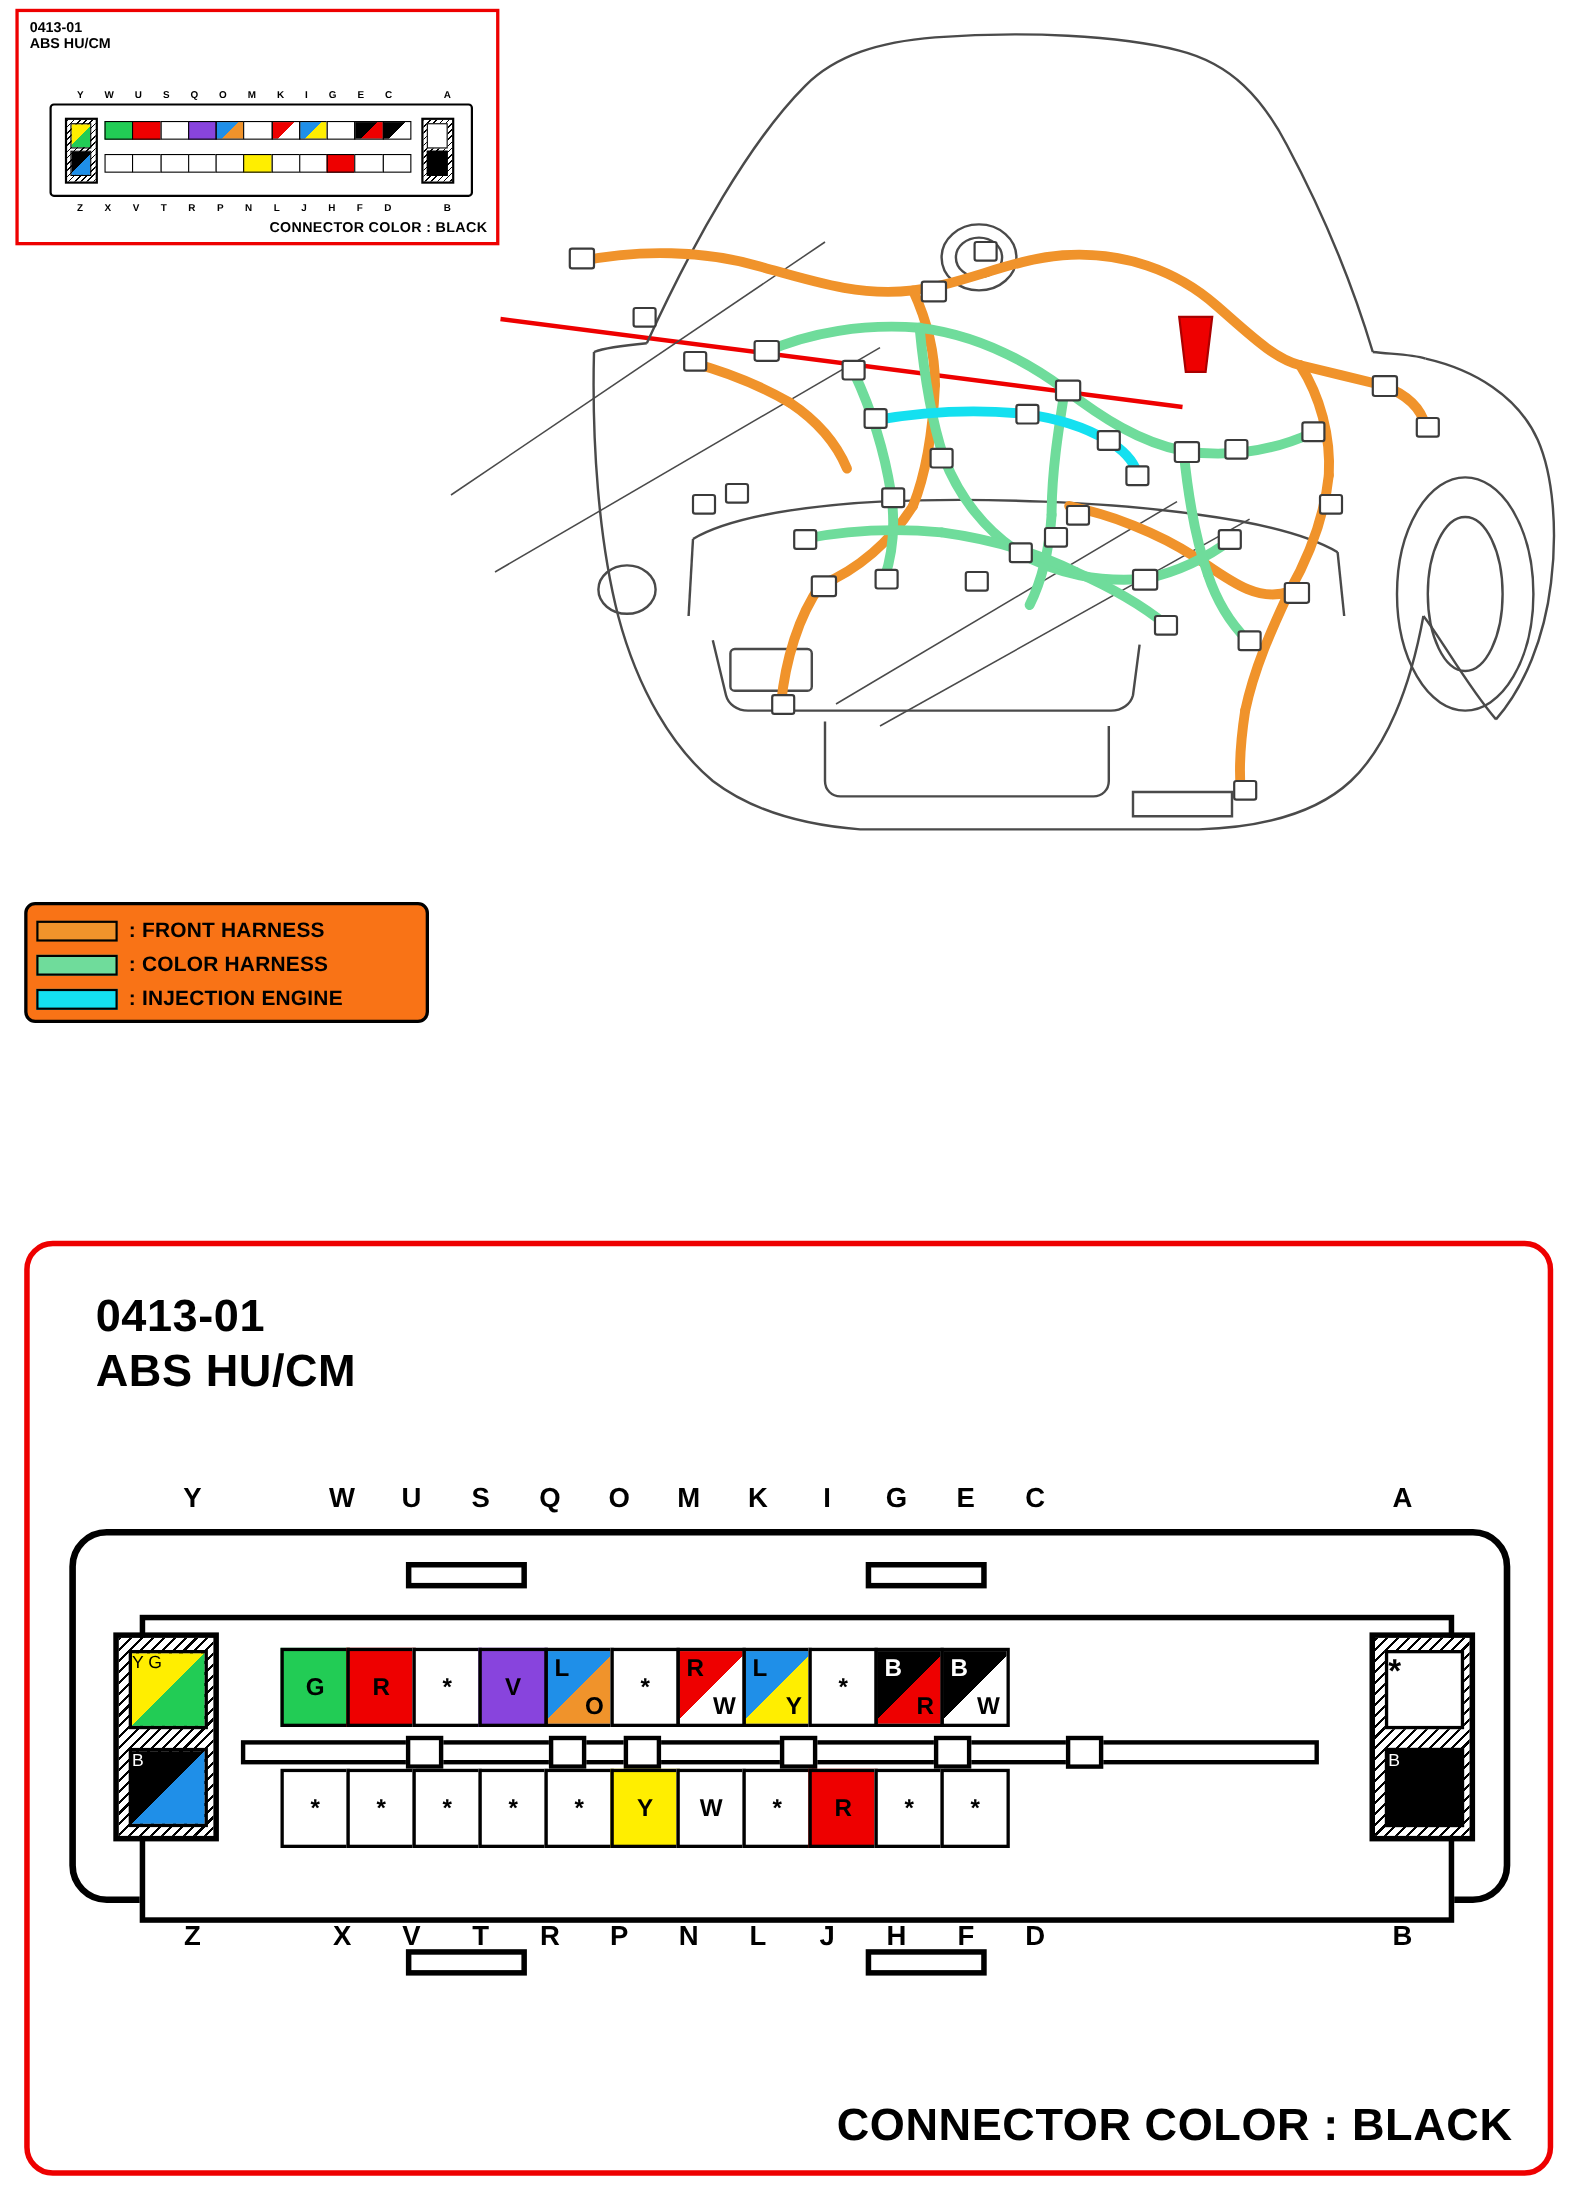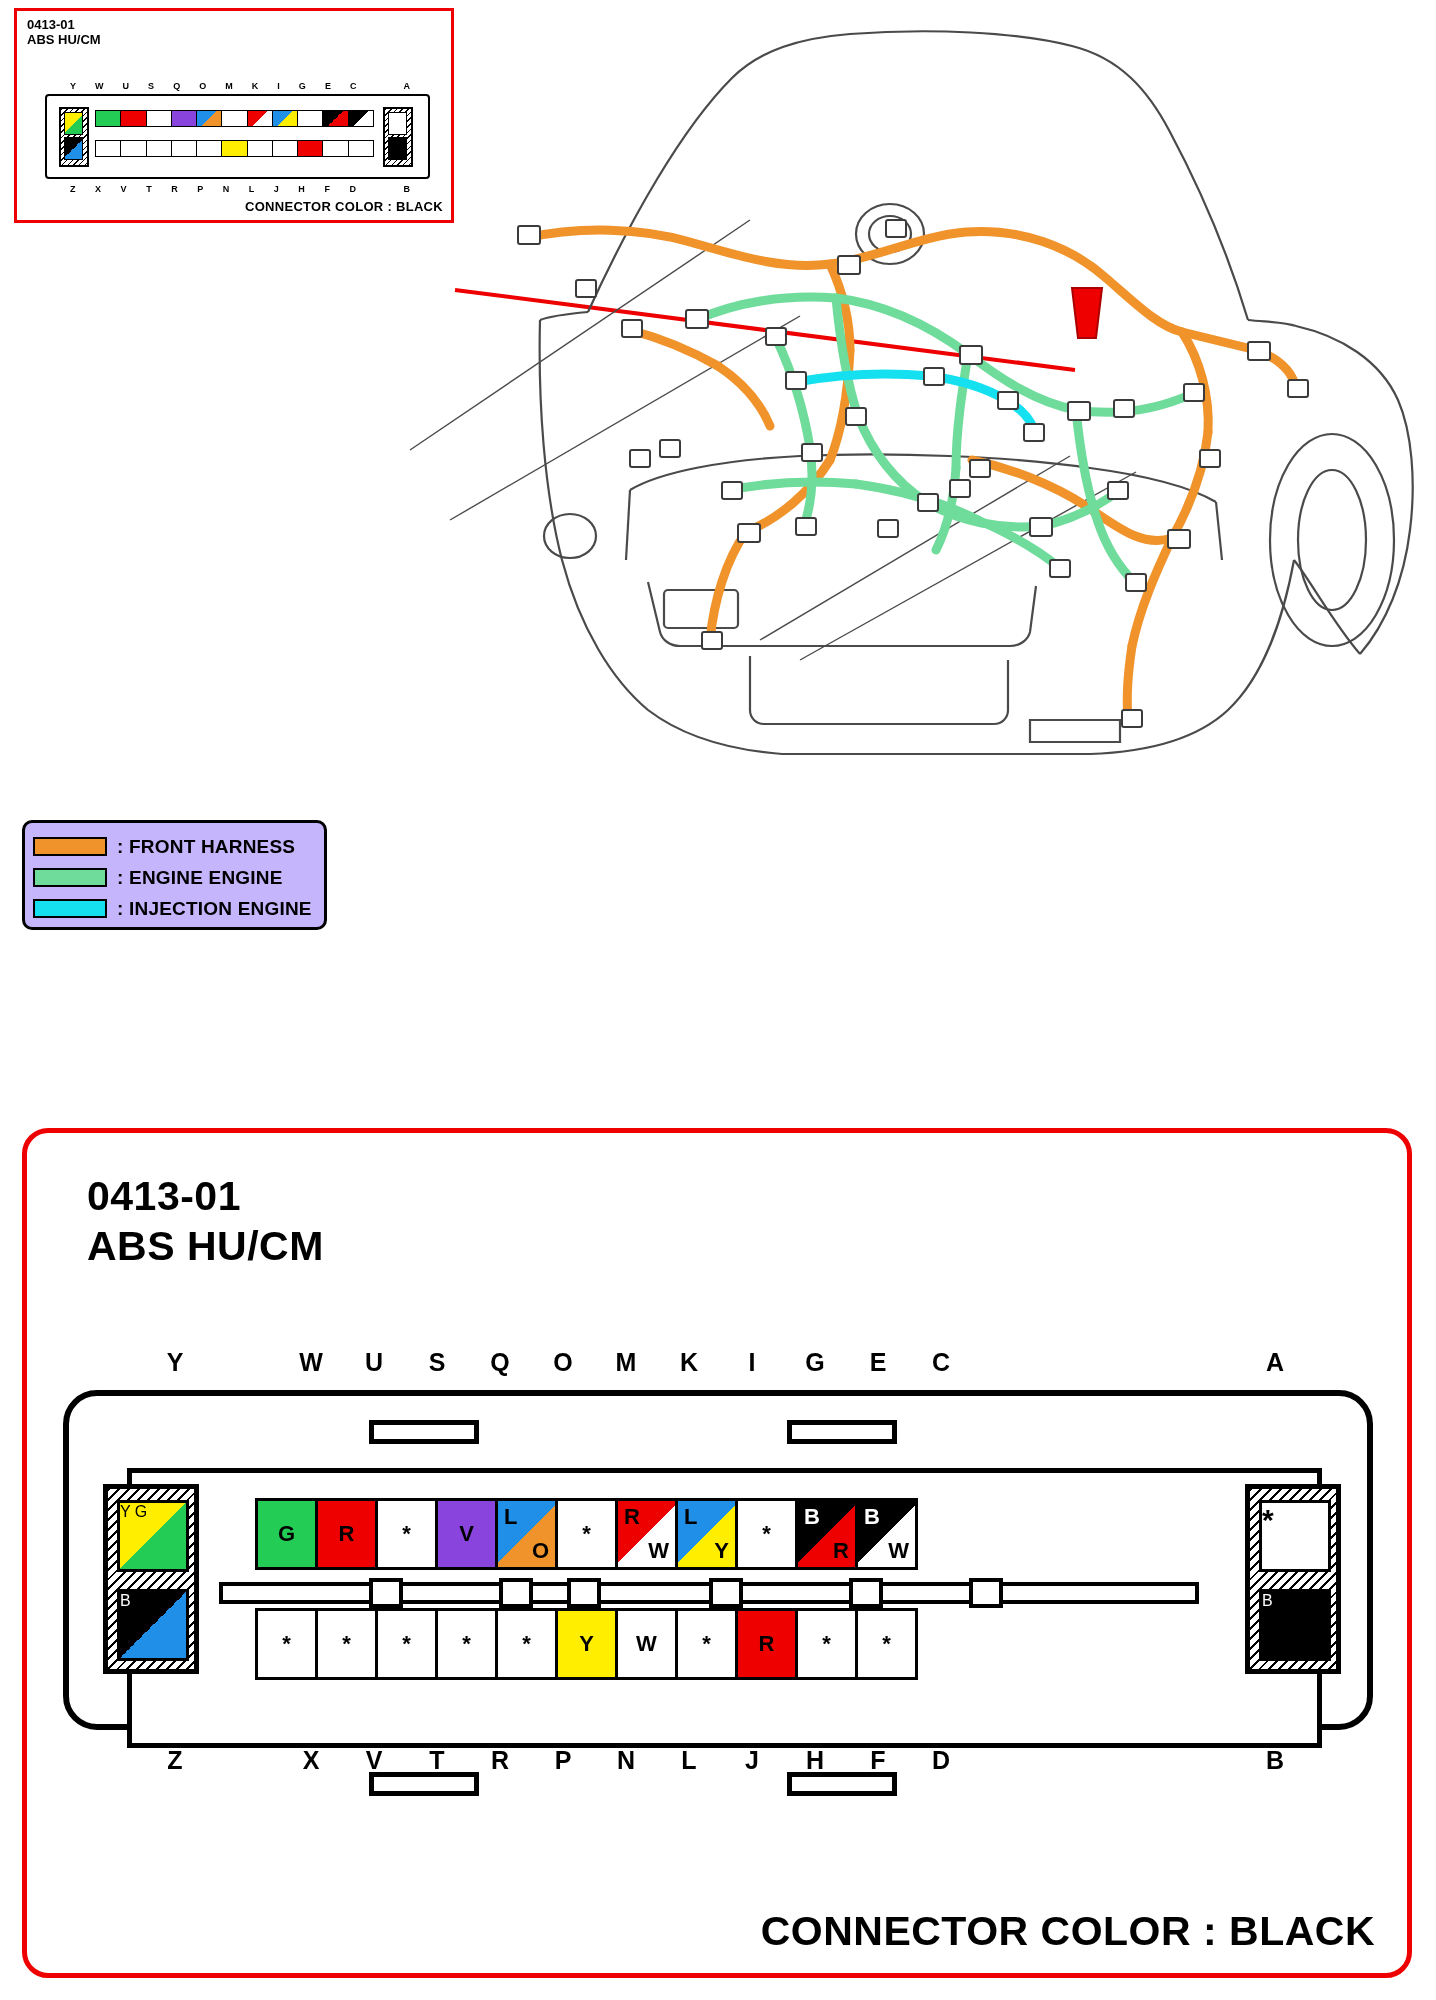--- a/index.html
+++ b/index.html
@@ -119,25 +119,25 @@
     top: 20px;
     width: 1090px;
     height: 760px;
   }
 
   
   #legend {
     position: absolute;
     left: 22px;
     top: 820px;
-    width: 305px;
+    width: 368px;
     height: 110px;
     border: 3px solid #000;
     border-radius: 10px;
-    background: #c4b5fd;
+    background: #f97316;
     box-sizing: border-box;
     padding: 8px 0 0 8px;
   }
   .legend-row {
     display: flex;
     align-items: center;
     height: 31px;
   }
   .legend-swatch {
     width: 74px;
@@ -515,21 +515,21 @@
   </g>
 </svg>
 
 <div id="legend">
   <div class="legend-row">
     <div class="legend-swatch" style="background:#f0932b"></div>
     <div class="legend-label">: FRONT HARNESS</div>
   </div>
   <div class="legend-row">
     <div class="legend-swatch" style="background:#6fdc9b"></div>
-    <div class="legend-label">: ENGINE ENGINE</div>
+    <div class="legend-label">: COLOR HARNESS</div>
   </div>
   <div class="legend-row">
     <div class="legend-swatch" style="background:#14e0f0"></div>
     <div class="legend-label">: INJECTION ENGINE</div>
   </div>
 </div>
 
 <div id="main-panel">
 
   <div id="main-title"><span>0413-01</span><br><span>ABS HU/CM</span></div>

